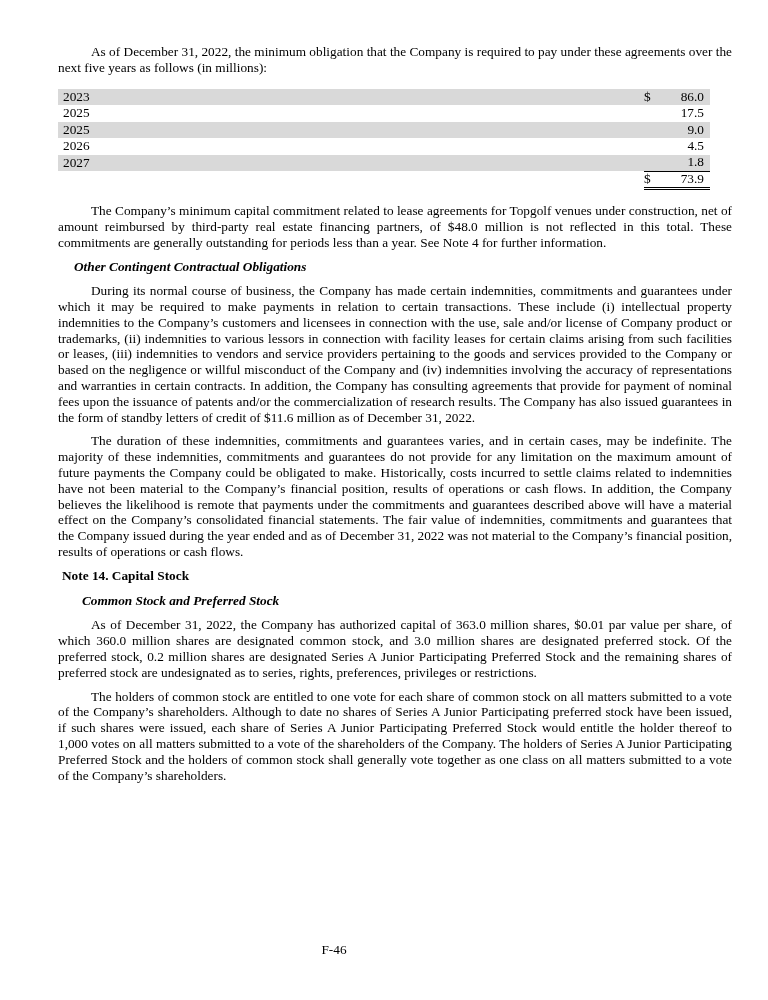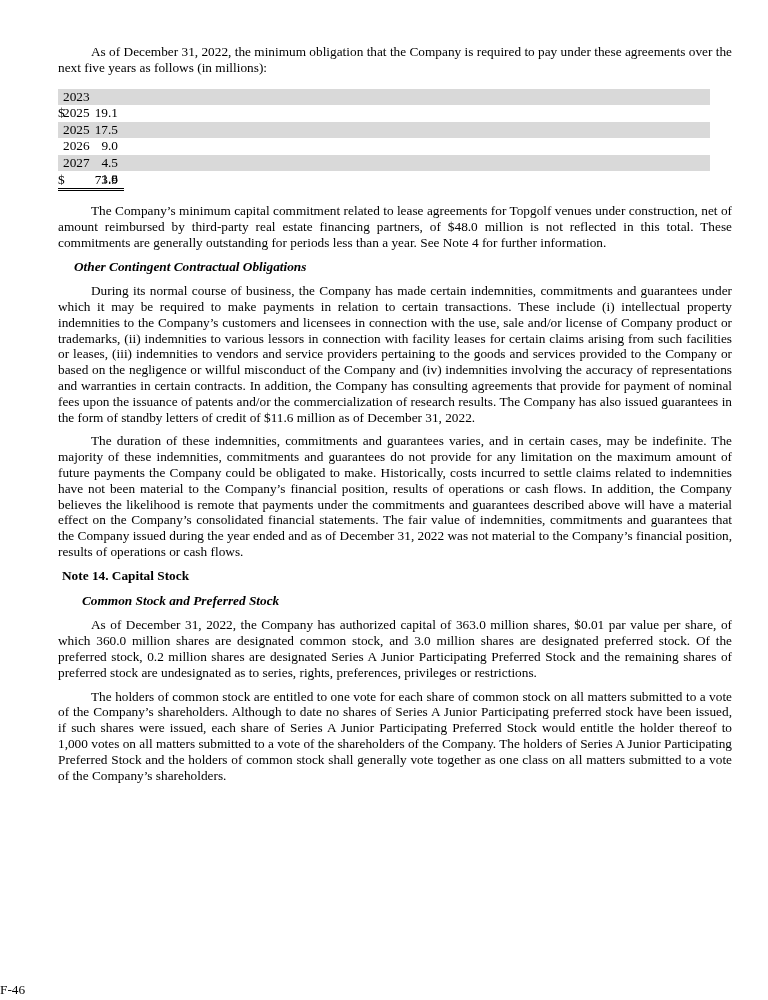--- a/index.html
+++ b/index.html
@@ -24,22 +24,21 @@
   }
   
   .obl-table {
     width: 652px;
     margin: 13px 0 14px 0;
   }
   .t-row {
     display: flex;
     height: 16.5px;
     line-height: 16.5px;
-    align-items: flex-start;
-    flex-direction: column;
+    align-items: center;
   }
   .t-row.stripe { background: var(--table-stripe, #d9d9d9); }
   .t-year { flex: 1; padding-left: 5px; }
   .t-num {
     width: 66px;
     display: flex;
     justify-content: space-between;
     padding-right: 6px;
   }
   .t-row.row-last .t-num { border-bottom: 1px solid #000; }
@@ -58,40 +57,40 @@
     margin: 3px 0 0 4px;
   }
   .h-italic2 {
     font-weight: bold;
     font-style: italic;
     font-size: 13.3px;
     margin: 9px 0 9px 24px;
   }
   .footer {
     position: absolute;
-    top: 982px;
+    top: 942px;
     left: 0;
     width: 668px;
-    text-align: left;
+    text-align: center;
   }
 </style>
 </head>
 <body>
 
 <div class="page">
   <div class="content">
 
     <p class="body-text">As of December 31, 2022, the minimum obligation that the Company is required to pay under these agreements over the next five years as follows (in millions):</p>
 
     <div class="obl-table">
       <div class="t-row stripe">
         <div class="t-year">2023</div>
         <div class="t-num">
           <span>$</span>
-          <span>19.1</span>
+          <span>86.0</span>
         </div>
       </div>
       <div class="t-row">
         <div class="t-year">2025</div>
         <div class="t-num">
           <span></span>
           <span>17.5</span>
         </div>
       </div>
       <div class="t-row stripe">

